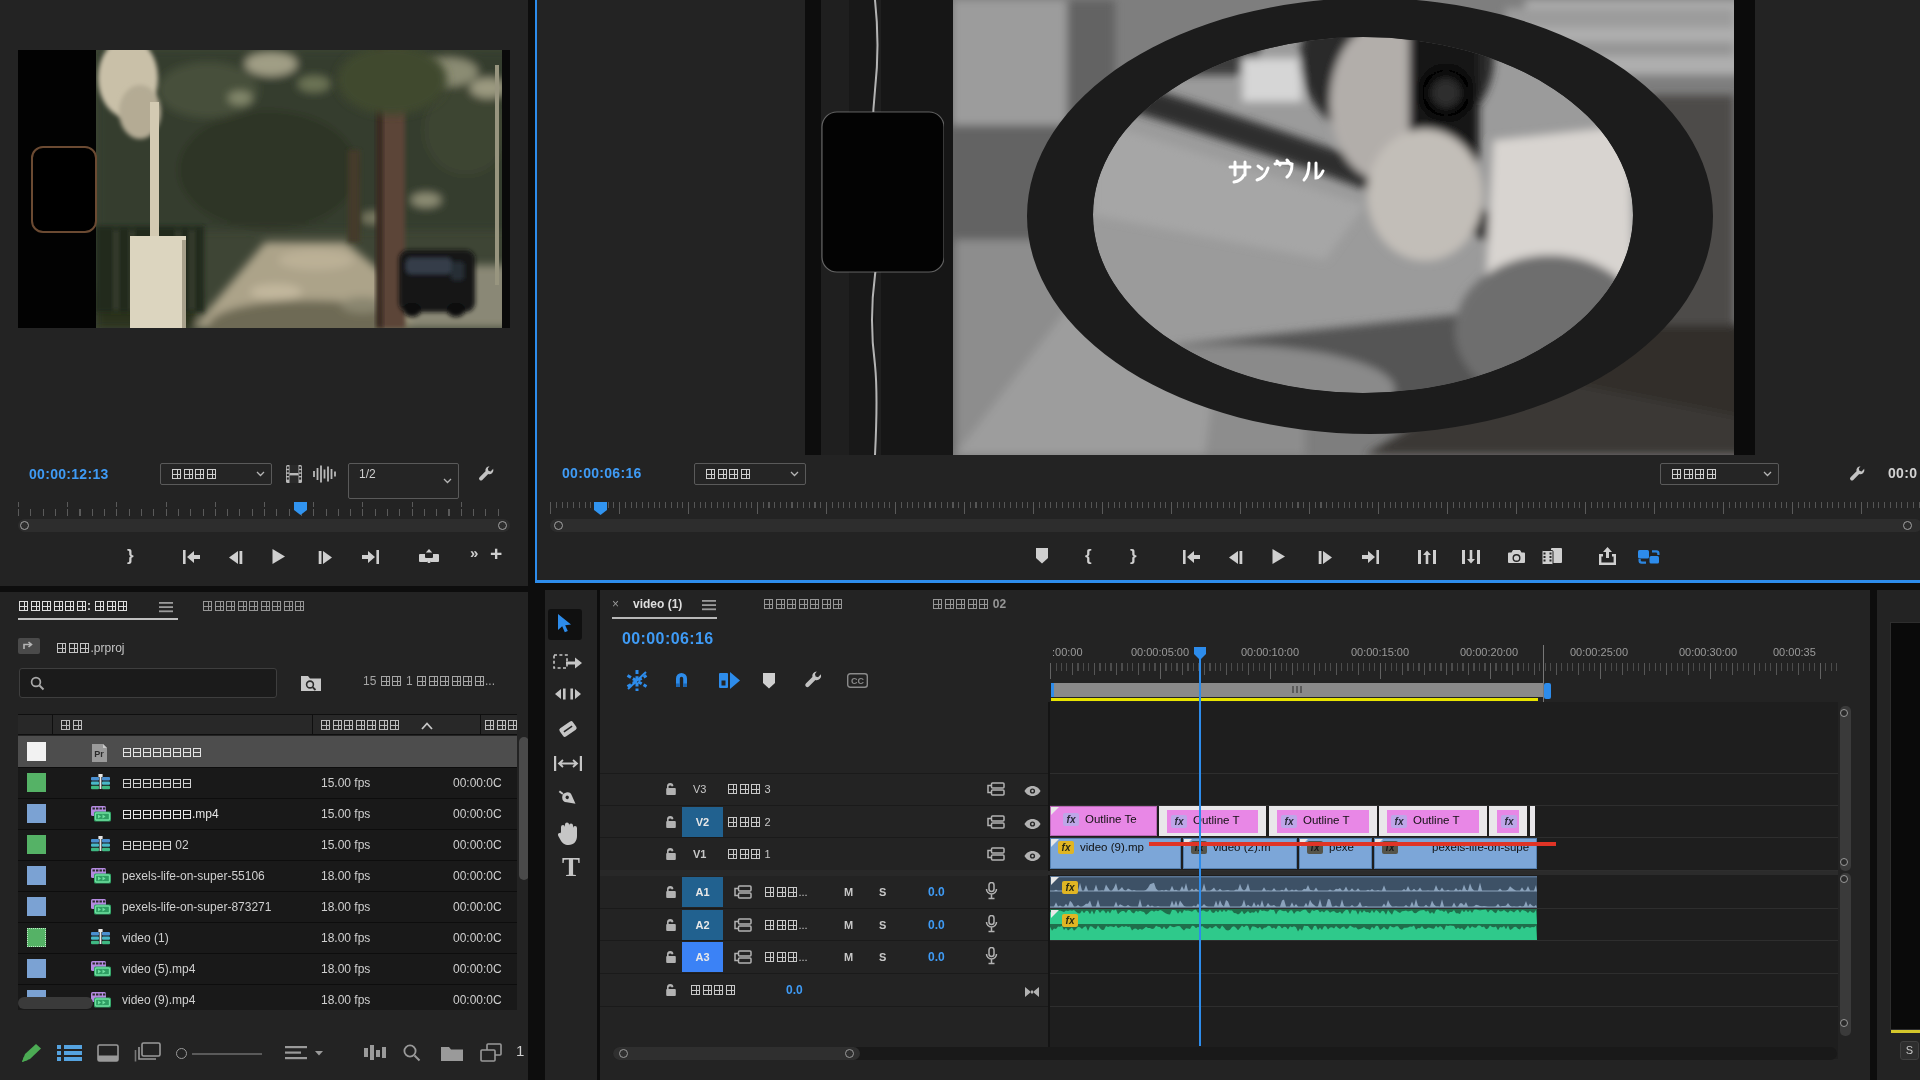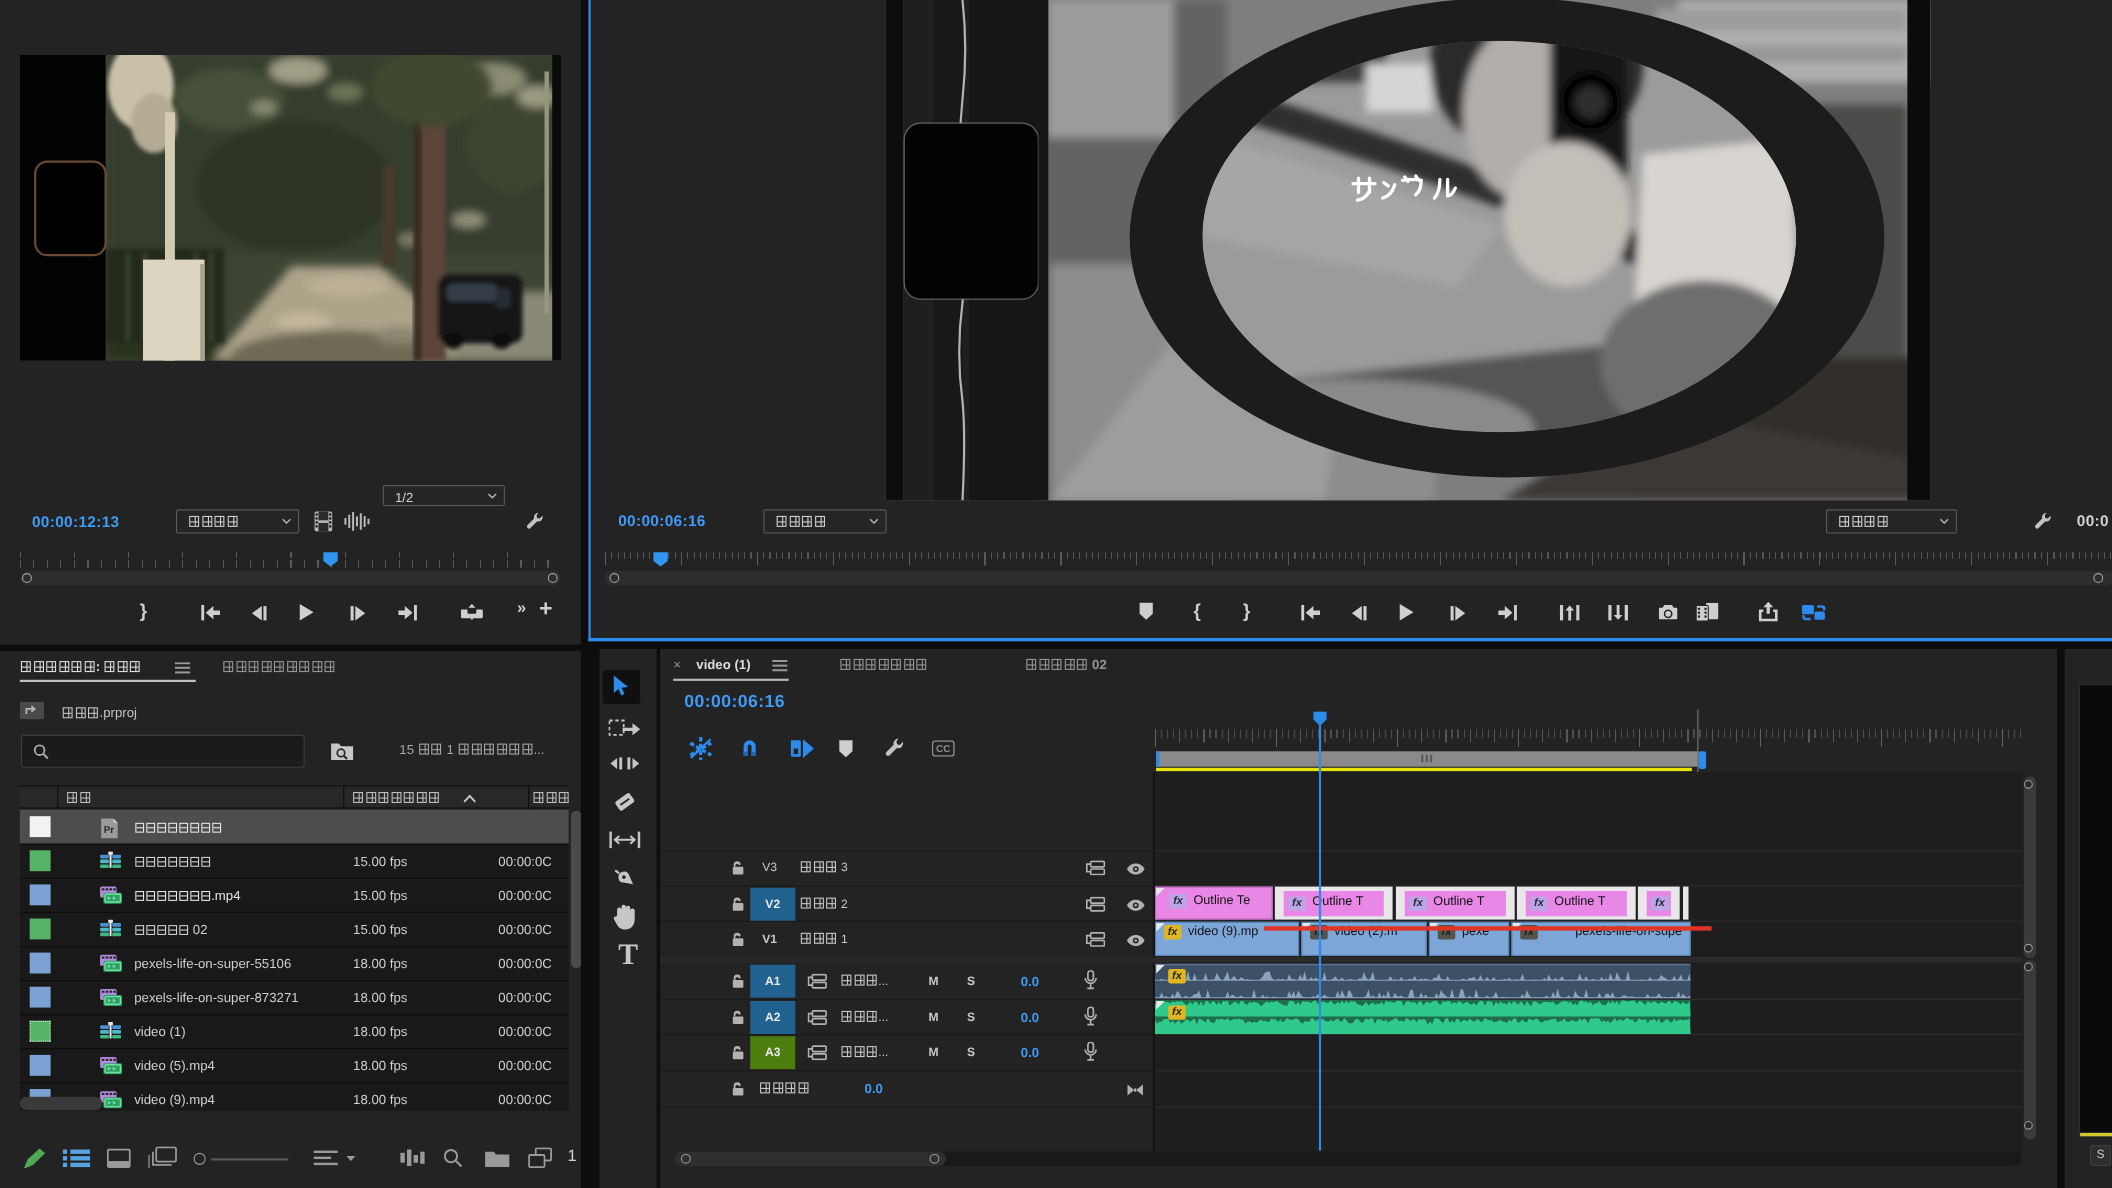--- a/index.html
+++ b/index.html
@@ -97,21 +97,21 @@
       <g stroke="#b9b9b9" stroke-width="1.8">
         <line x1="2" y1="6" x2="2" y2="12"></line>
         <line x1="5.5" y1="3" x2="5.5" y2="15"></line>
         <line x1="9" y1="0.5" x2="9" y2="17.5"></line>
         <line x1="12.5" y1="4.5" x2="12.5" y2="13.5"></line>
         <line x1="16" y1="1.5" x2="16" y2="16.5"></line>
         <line x1="19.5" y1="4" x2="19.5" y2="14"></line>
         <line x1="23" y1="6.5" x2="23" y2="11.5"></line>
       </g>
     </svg>
-    <div class="dd" style="left:348px;top:441px;width:111px;height:19px;line-height:20px"><span style="margin-left:10px;color:#cfcfcf">1/2</span><span class="ch">
+    <div class="dd" style="left:348px;top:463px;width:111px;height:36px;line-height:20px"><span style="margin-left:10px;color:#cfcfcf">1/2</span><span class="ch">
         <svg width="9" height="6" viewBox="0 0 9 6">
           <path d="M1 1l3.5 3.5L8 1" stroke="#b5b5b5" stroke-width="1.3" fill="none"></path>
         </svg>
       </span></div>
     <div class="a" style="left:477px;top:464px"><svg width="19" height="19" viewBox="0 0 19 19">
         <path d="M12.5 2.2a4.1 4.1 0 0 0-4 5.1L2.6 13.2a1.9 1.9 0 1 0 2.7 2.7l5.9-5.9a4.1 4.1 0 0 0 5-5.2l-2.6 2.6-2.2-.6-.6-2.2z" fill="#c2c2c2"></path>
       </svg></div>
     <div class="a" style="left:18px;top:502px;width:492px;height:14px;background:repeating-linear-gradient(90deg,#5a5a5a 0 1px,transparent 1px 12.3px);background-size:100% 7px;background-position:0 7px;background-repeat:no-repeat"></div>
 <div class="a" style="left:18px;top:502px;width:492px;height:5px;background:repeating-linear-gradient(90deg,#5a5a5a 0 1px,transparent 1px 49.2px)"></div>
     <svg class="a" style="left:293px;top:501px" width="15" height="15" viewBox="0 0 15 15">
@@ -643,20 +643,30 @@
           <path d="M1 1h12v10l-6 5.5L1 11z"></path>
         </g>
       </svg></div>
     <div class="a" style="left:203px;top:79px"><svg width="21" height="21" viewBox="0 0 19 19">
         <path d="M12.5 2.2a4.1 4.1 0 0 0-4 5.1L2.6 13.2a1.9 1.9 0 1 0 2.7 2.7l5.9-5.9a4.1 4.1 0 0 0 5-5.2l-2.6 2.6-2.2-.6-.6-2.2z" fill="#c2c2c2"></path>
       </svg></div>
     <div class="a" style="left:247px;top:83px"><svg width="21" height="15" viewBox="0 0 21 15">
         <rect x="0.7" y="0.7" width="19.6" height="13.6" rx="2.5" fill="none" stroke="#8a8a8a" stroke-width="1.4"></rect>
         <text x="10.5" y="11" font-family="Liberation Sans" font-size="9" font-weight="bold" fill="#8a8a8a" text-anchor="middle">CC</text>
       </svg></div>
+    <div class="a" style="left:450px;top:55px;width:788px;height:17px;overflow:hidden">
+      <div class="a" style="left:2px;top:1px;color:#9a9a9a;font-size:11px">:00:00</div>
+      <div class="a" style="left:65px;top:1px;width:90px;text-align:center;color:#9a9a9a;font-size:11px">00:00:05:00</div>
+      <div class="a" style="left:175px;top:1px;width:90px;text-align:center;color:#9a9a9a;font-size:11px">00:00:10:00</div>
+      <div class="a" style="left:285px;top:1px;width:90px;text-align:center;color:#9a9a9a;font-size:11px">00:00:15:00</div>
+      <div class="a" style="left:394px;top:1px;width:90px;text-align:center;color:#9a9a9a;font-size:11px">00:00:20:00</div>
+      <div class="a" style="left:504px;top:1px;width:90px;text-align:center;color:#9a9a9a;font-size:11px">00:00:25:00</div>
+      <div class="a" style="left:613px;top:1px;width:90px;text-align:center;color:#9a9a9a;font-size:11px">00:00:30:00</div>
+      <div class="a" style="left:723px;top:1px;color:#9a9a9a;font-size:11px">00:00:35</div>
+    </div>
     <div class="a" style="left:450px;top:73px;width:788px;height:8px;background:repeating-linear-gradient(90deg,#4c4c4c 0 1px,transparent 1px 5.5px)"></div>
 <div class="a" style="left:450px;top:73px;width:788px;height:12px;background:repeating-linear-gradient(90deg,#565656 0 1px,transparent 1px 22px)"></div>
 <div class="a" style="left:450px;top:73px;width:788px;height:16px;background:repeating-linear-gradient(90deg,#636363 0 1px,transparent 1px 110px)"></div>
     <div class="a" style="left:451px;top:93px;width:493px;height:14px;background:#8a8a8a"></div>
 <div class="a" style="left:451px;top:93px;width:3px;height:14px;background:#2d8ceb"></div>
 <div class="a" style="left:944px;top:93px;width:7px;height:16px;background:#2d8ceb;border-radius:2px"></div>
 <div class="a" style="left:451px;top:108px;width:487px;height:3px;background:#e8e400"></div>
 <div class="a" style="left:692px;top:96px;width:2px;height:7px;background:#5a5a5a;box-shadow:4px 0 #5a5a5a,8px 0 #5a5a5a"></div>
     <div class="a" style="left:943px;top:55px;width:1px;height:57px;background:#777"></div>
     <div class="a" style="left:448px;top:112px;width:790px;height:357px;background:#1e1e1e"></div>
@@ -770,21 +780,21 @@
     <div class="a" style="left:279px;top:329px;color:#c8c8c8;font-size:11px;font-weight:bold">S</div>
     <div class="a" style="left:328px;top:328px;color:#3f9bf5;font-size:12px;font-weight:bold">0.0</div>
     <div class="a" style="left:385px;top:325px"><svg width="13" height="19" viewBox="0 0 13 19">
         <rect x="4" y="0.5" width="5" height="9" rx="2.5" fill="none" stroke="#b2b2b2" stroke-width="1.5"></rect>
         <path d="M1.5 7a5 5 0 0 0 10 0M6.5 12v4M3.5 16.5h6" stroke="#b2b2b2" stroke-width="1.5" fill="none"></path>
       </svg></div>
     <div class="a" style="left:65px;top:360px"><svg width="12" height="14" viewBox="0 0 12 14">
         <path d="M2 6V4.2A3.2 3.2 0 0 1 8.4 4l-1.6.5A1.8 1.8 0 0 0 3.6 4.3V6z" fill="#b2b2b2"></path>
         <rect x="1.2" y="6" width="9.6" height="7" rx="1" fill="#b2b2b2"></rect>
       </svg></div>
-    <div class="a" style="left:82px;top:352px;width:41px;height:30px;background:#4d7c0f;color:#e8e8e8;font-size:11px;font-weight:bold;text-align:center;line-height:30px">A3</div>
+    <div class="a" style="left:82px;top:352px;width:41px;height:30px;background:#3b82f6;color:#e8e8e8;font-size:11px;font-weight:bold;text-align:center;line-height:30px">A3</div>
     <div class="a" style="left:134px;top:360px"><svg width="18" height="14" viewBox="0 0 18 14">
         <g fill="none" stroke="#b2b2b2" stroke-width="1.5">
           <rect x="4.5" y="1" width="12.5" height="5" rx="1"></rect>
           <rect x="4.5" y="8" width="12.5" height="5" rx="1"></rect>
           <path d="M4.5 3.5H1v7h3.5"></path>
         </g>
       </svg></div>
     <div class="a" style="left:164px;top:361px;color:#c8c8c8;font-size:11px"><i class="g"></i><i class="g"></i><i class="g"></i>...</div>
     <div class="a" style="left:244px;top:361px;color:#c8c8c8;font-size:11px;font-weight:bold">M</div>
     <div class="a" style="left:279px;top:361px;color:#c8c8c8;font-size:11px;font-weight:bold">S</div>

